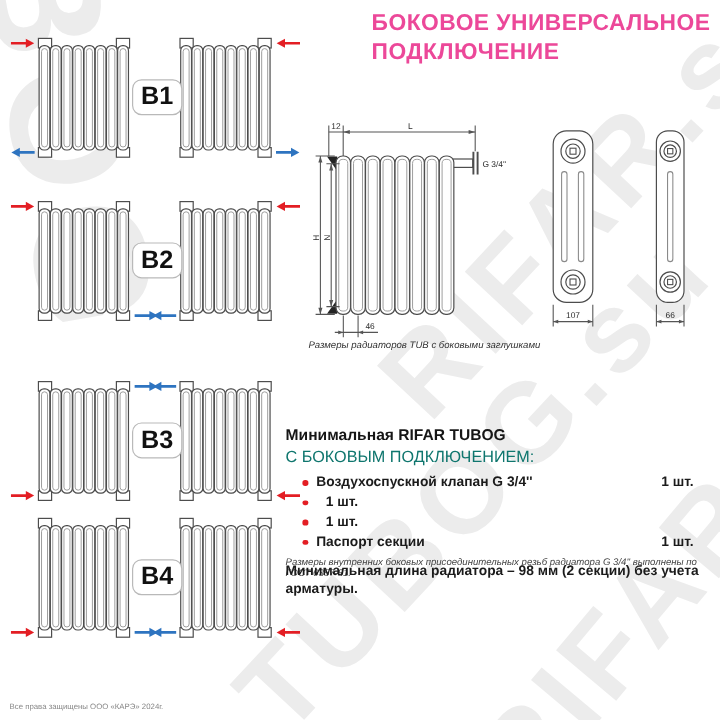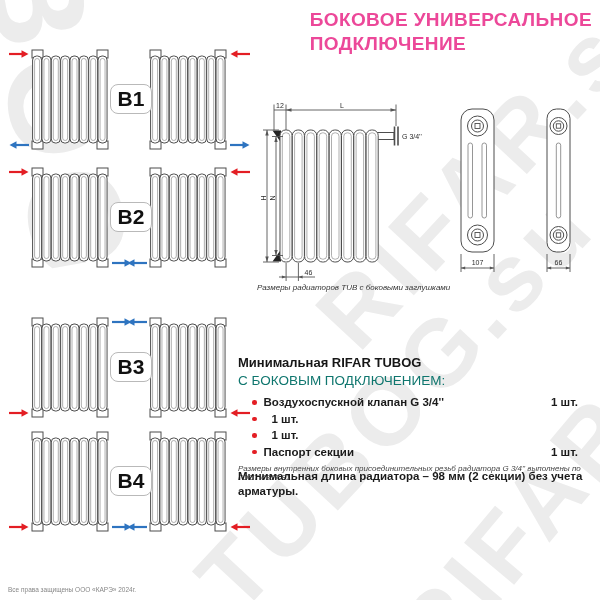--- a/index.html
+++ b/index.html
@@ -81,21 +81,21 @@
 <div class="wm" id="wm1">TUBOG</div>
 <div class="wm" id="wm2">RIFAR-TUBOG.su</div>
 <div class="wm" id="wm3">RIFAR-TUBOG</div>
 <div class="wm" id="wm4">RIFAR.su</div>
 
 <div class="layer" id="title">
   <div>БОКОВОЕ УНИВЕРСАЛЬНОЕ</div>
   <div>ПОДКЛЮЧЕНИЕ</div>
 </div>
 
-<div class="scheme" style="top:48px">
+<div class="scheme" style="top:30px">
   <svg class="rad rad-l" width="78" height="103" viewBox="0 0 78 103">
       <use href="#rad8"></use>
     </svg>
   <svg class="rad rad-r" width="78" height="103" viewBox="0 0 78 103">
       <use href="#rad8"></use>
     </svg>
   <div class="scheme-label">B1</div>
   <div class="arrows">
       <div class="arrow" style="left: -6px; top: 1px;">
         <svg width="20" height="10" viewBox="0 0 20 10">

